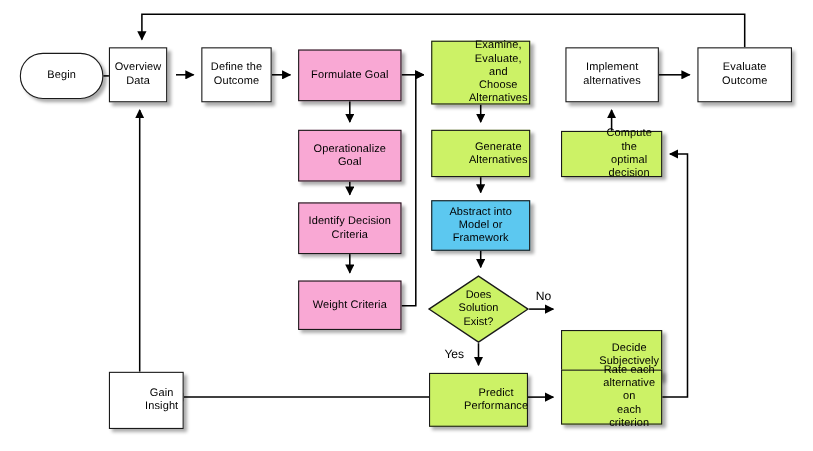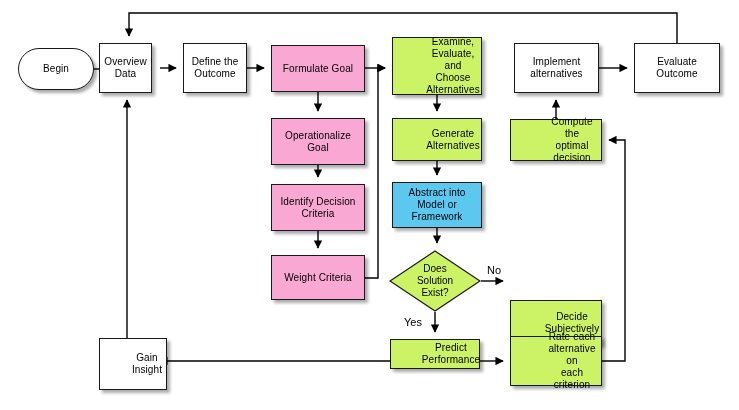--- a/index.html
+++ b/index.html
@@ -179,21 +179,21 @@
         <span class="nlabel">Weight Criteria</span>
       </div>
       <div class="node n-green" style="left: 510px; top: 260px; width: 92px; height: 45px; margin-top: 40px;">
         <span class="nlabel">Decide
 Subjectively</span>
       </div>
       <div class="node n-white" style="left: 99px; top: 338px; width: 68px; height: 52px; padding-left: 28px;">
         <span class="nlabel">Gain
 Insight</span>
       </div>
-      <div class="node n-green" style="left: 390px; top: 339px; width: 90px; height: 30px;">
+      <div class="node n-green" style="left: 390px; top: 339px; width: 90px; height: 49px;">
         <span class="nlabel">Predict
 Performance</span>
       </div>
       <div class="node n-green" style="left: 510px; top: 336px; width: 92px; height: 50px;">
         <span class="nlabel">Rate each
 alternative on
 each criterion</span>
       </div>
       <div class="diamond" style="left: 389px; top: 250px; width: 92px; height: 62px;">
         <svg class="dshape" viewBox="0 0 92 62">

